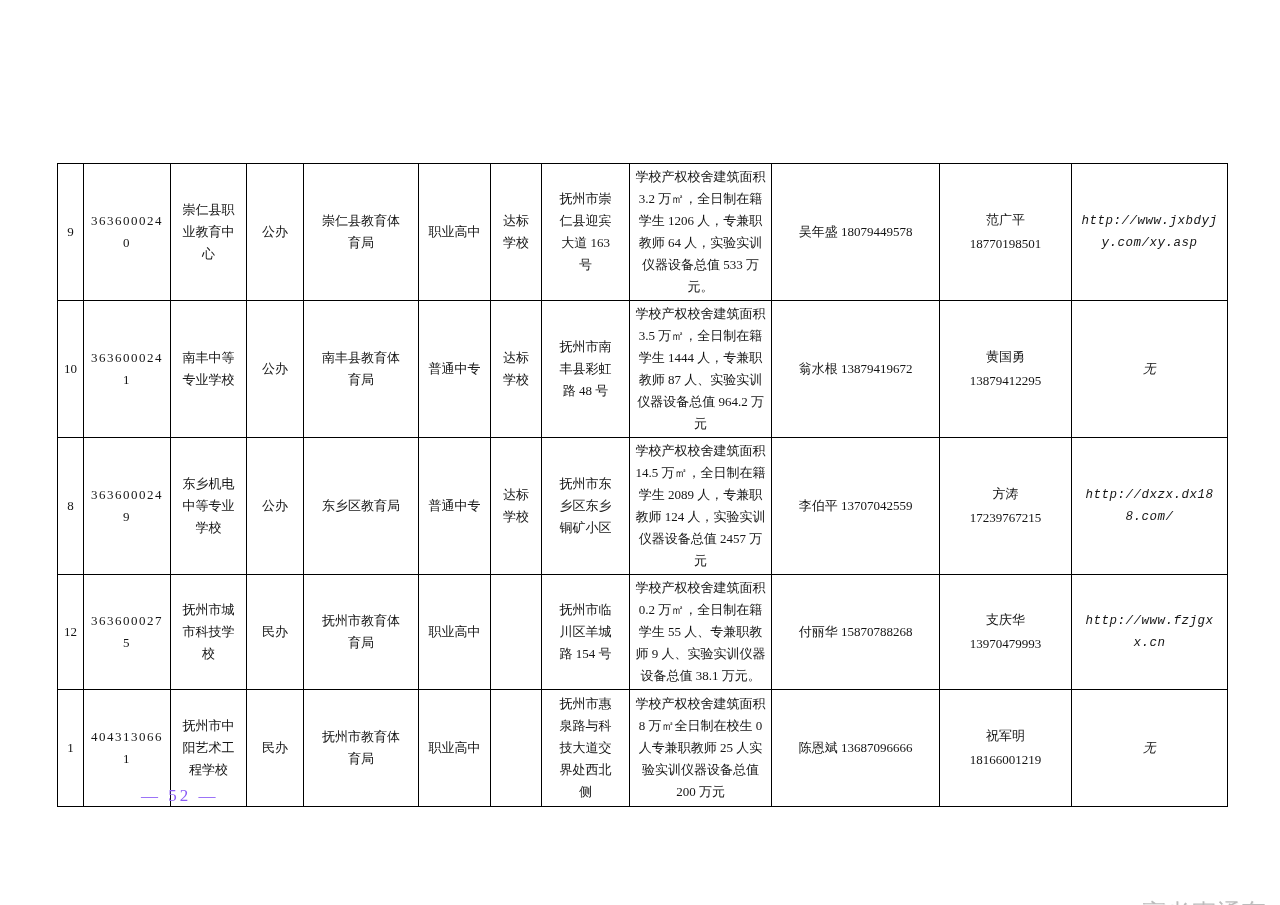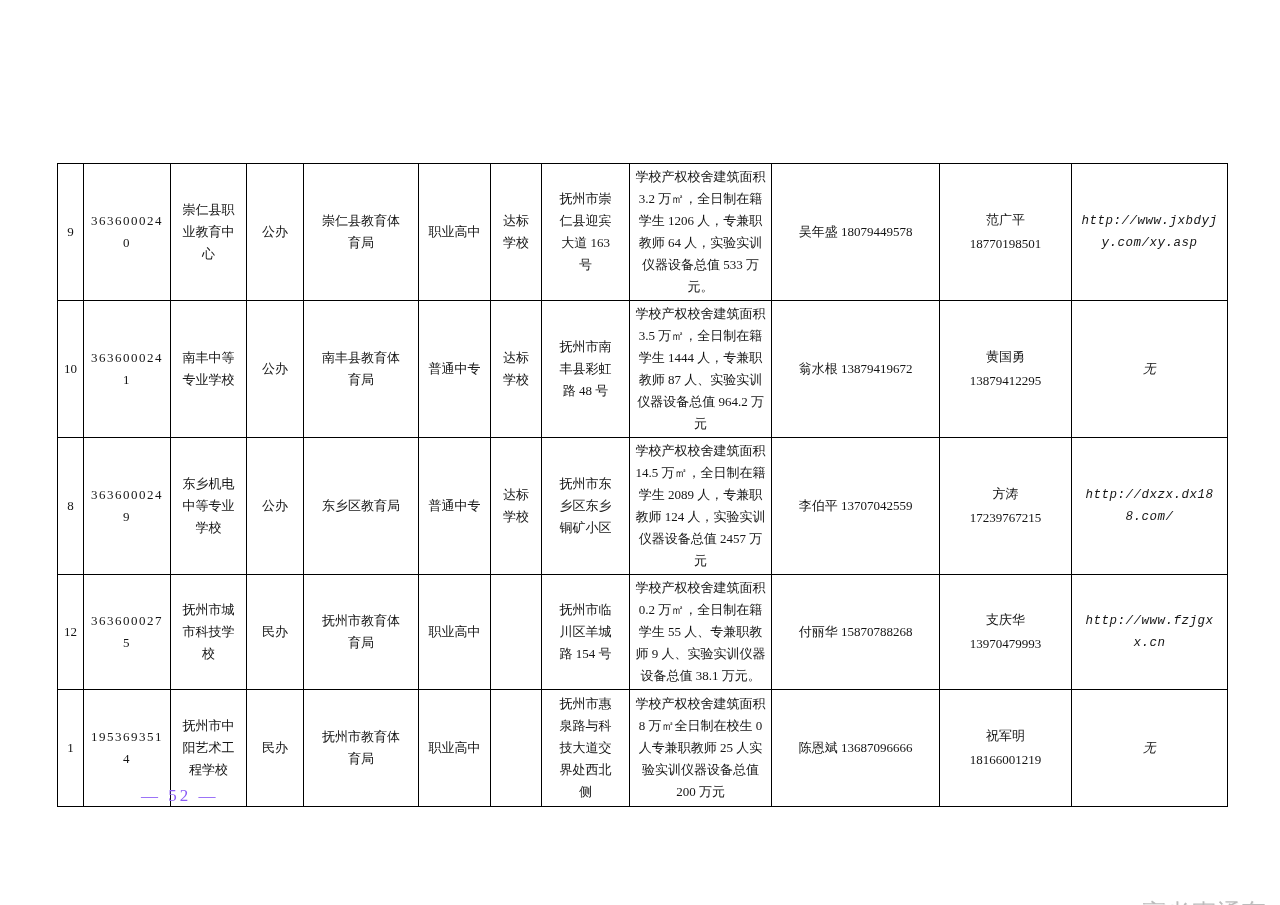--- a/index.html
+++ b/index.html
@@ -162,21 +162,21 @@
       <td class="c-ct1">付丽华 15870788268</td>
       <td class="c-ct2">
         <div class="contact2-line">支庆华</div>
         <div class="contact2-line">13970479993</div>
       </td>
       <td class="c-web">http://www.fzjgxx.cn</td>
     </tr>
 
     <tr class="h-r4">
       <td class="c-idx">1</td>
-      <td class="c-code">1953693514</td>
+      <td class="c-code">4043130661</td>
       <td class="c-name">抚州市中阳艺术工程学校</td>
       <td class="c-own">民办</td>
       <td class="c-auth">抚州市教育体育局</td>
       <td class="c-cat">职业高中</td>
       <td class="c-std"></td>
       <td class="c-addr">抚州市惠泉路与科技大道交界处西北侧</td>
       <td class="c-det">学校产权校舍建筑面积 8 万㎡全日制在校生 0 人专兼职教师 25 人实验实训仪器设备总值 200 万元</td>
       <td class="c-ct1">陈恩斌 13687096666</td>
       <td class="c-ct2">
         <div class="contact2-line">祝军明</div>

